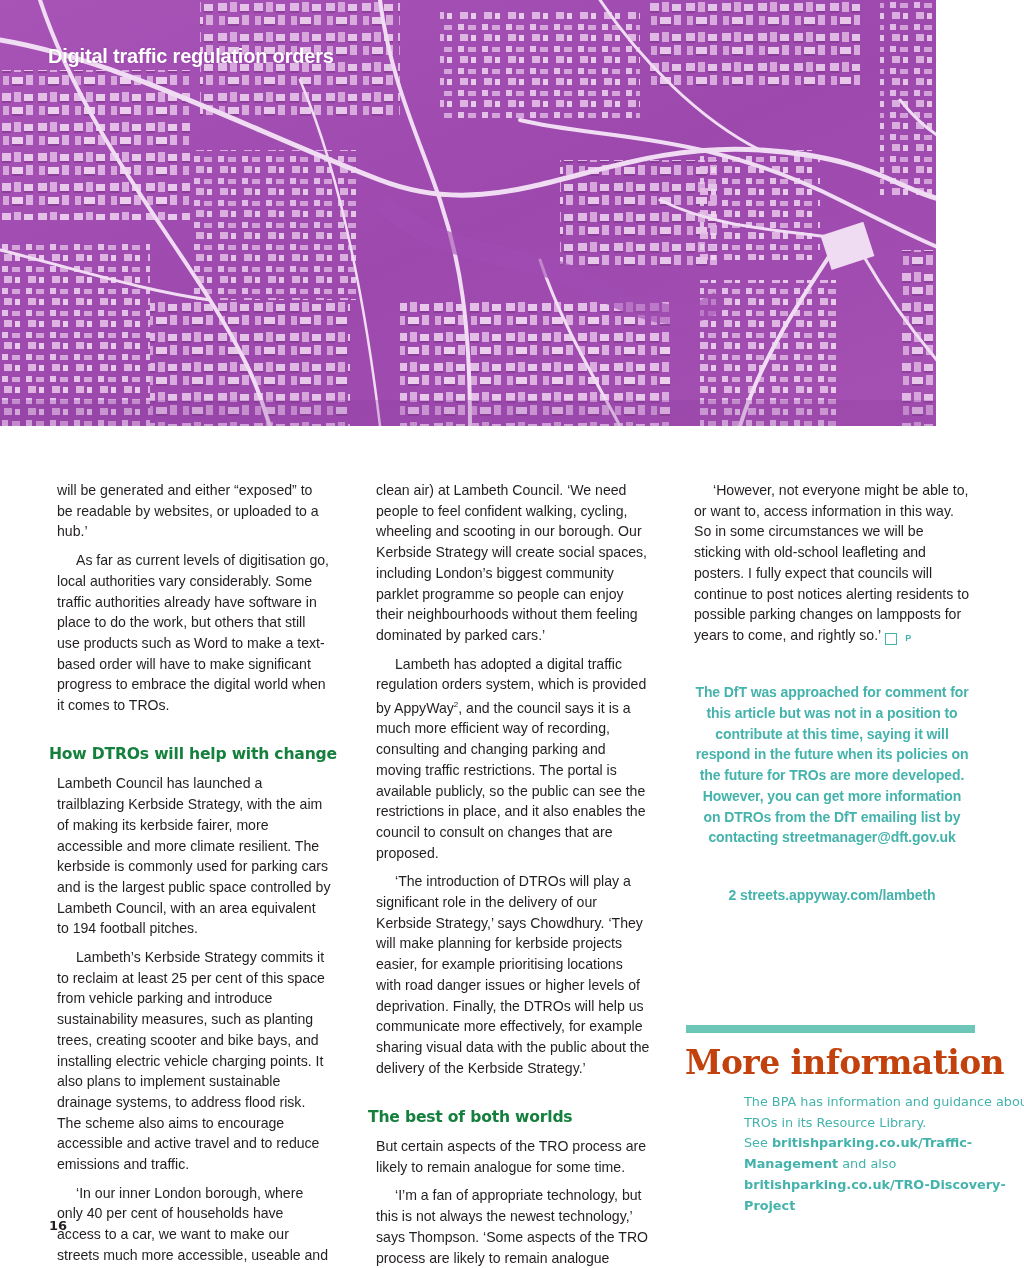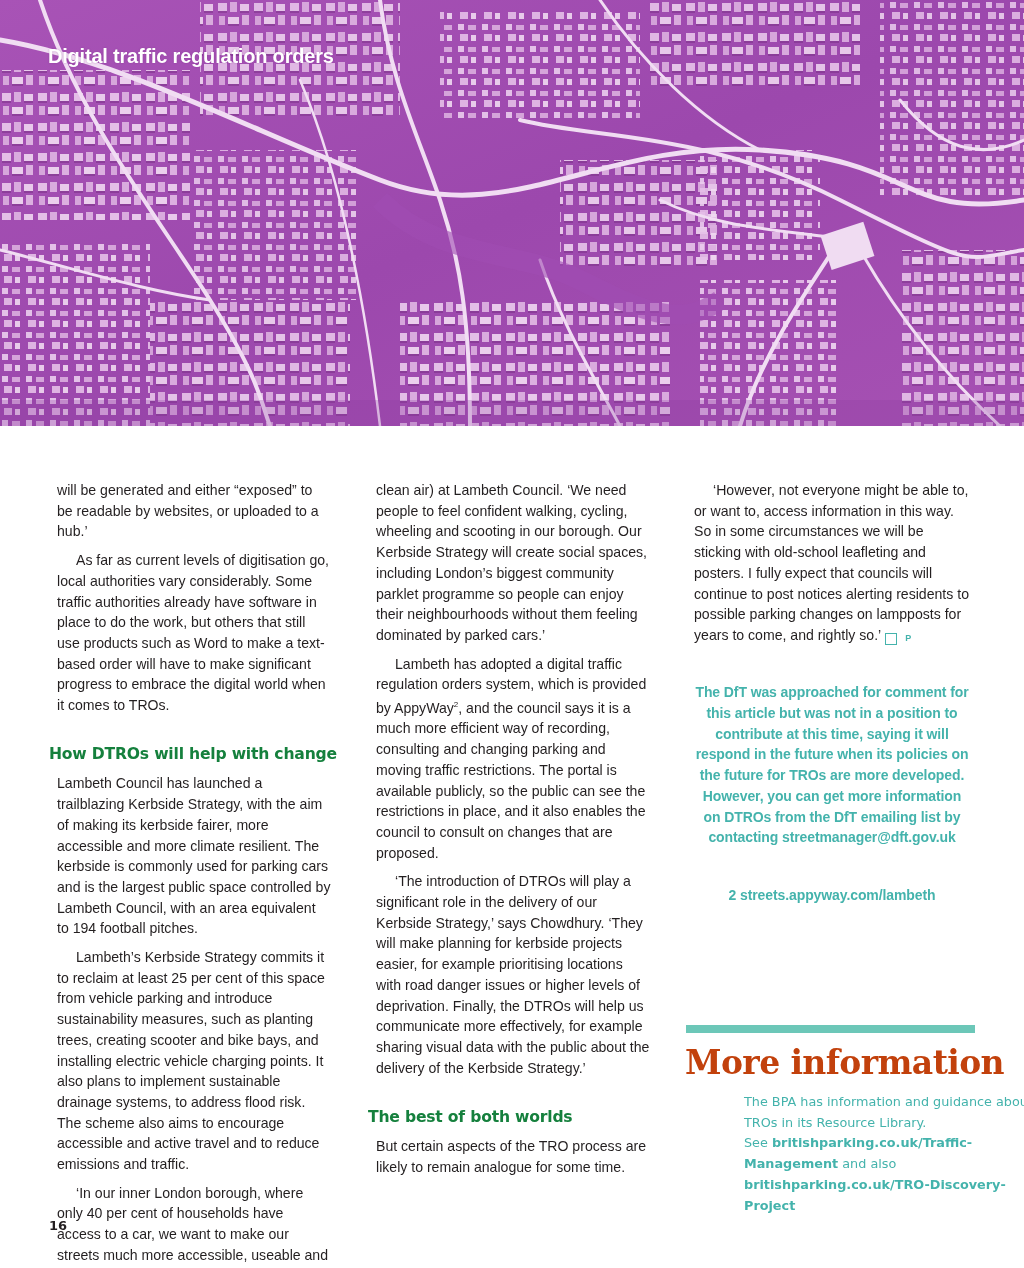--- a/index.html
+++ b/index.html
@@ -1,21 +1,21 @@
 <!DOCTYPE html>
 <html><head>
 <meta charset="utf-8">
 <style>
   * { box-sizing: border-box; margin: 0; padding: 0; }
   html, body { width: 1024px; height: 1268px; background: #ffffff; overflow: hidden; }
   body { position: relative; font-family: "Liberation Sans", "DejaVu Sans", sans-serif; color: #231f20; }
 
   
   .hero {
-    position: absolute; left: 0; top: 0; width: 1024px; height: 426px;
+    position: absolute; left: 0; top: 0; width: 936px; height: 426px;
     background: #737373; overflow: hidden;
   }
   .hero svg { position: absolute; left: 0; top: 0; width: 1024px; height: 426px; }
   .hero-title {
     position: absolute; left: 48px; top: 45px;
     font-family: "Liberation Sans", "DejaVu Sans", sans-serif;
     font-size: 20px; font-weight: 700; color: #ffffff; letter-spacing: -0.2px;
     text-shadow: 0 0 2px rgba(120,40,130,0.4);
   }
 
@@ -154,20 +154,21 @@
   <p class="indent">‘In our inner London borough, where only 40 per cent of households have access to a car, we want to make our streets much more accessible, useable and fairer for everyone,’ says Cllr Rezina Chowdhury, deputy leader (sustainable Lambeth and</p>
 </div>
 
 <div class="col col-2">
   <p>clean air) at Lambeth Council. ‘We need people to feel confident walking, cycling, wheeling and scooting in our borough. Our Kerbside Strategy will create social spaces, including London’s biggest community parklet programme so people can enjoy their neighbourhoods without them feeling dominated by parked cars.’</p>
   <p class="indent"><span>Lambeth has adopted a digital traffic regulation orders system, which is provided by AppyWay</span><sup style="font-size:8px;">2</sup><span>, and the council says it is a much more efficient way of recording, consulting and changing parking and moving traffic restrictions. The portal is available publicly, so the public can see the restrictions in place, and it also enables the council to consult on changes that are proposed.</span></p>
   <p class="indent">‘The introduction of DTROs will play a significant role in the delivery of our Kerbside Strategy,’ says Chowdhury. ‘They will make planning for kerbside projects easier, for example prioritising locations with road danger issues or higher levels of deprivation. Finally, the DTROs will help us communicate more effectively, for example sharing visual data with the public about the delivery of the Kerbside Strategy.’</p>
   <div class="gap"></div>
   <div class="subhead">The best of both worlds</div>
   <p>But certain aspects of the TRO process are likely to remain analogue for some time.</p>
+  <p class="indent">‘I’m a fan of appropriate technology, but this is not always the newest technology,’ says Thompson. ‘Some aspects of the TRO process are likely to remain analogue</p>
 </div>
 
 <div class="col col-3">
   <p class="indent"><span>‘However, not everyone might be able to, or want to, access information in this way. So in some circumstances we will be sticking with old-school leafleting and posters. I fully expect that councils will continue to post notices alerting residents to possible parking changes on lampposts for years to come, and rightly so.’</span><span class="p-icon">P</span></p>
   <div class="gap"></div>
   <p class="teal-bold"><span>The DfT was approached for comment for this article but was not in a position to contribute at this time, saying it will respond in the future when its policies on the future for TROs are more developed. However, you can get more information on DTROs from the DfT emailing list by contacting</span> <a style="color:#44b3ac;text-decoration:none;font-weight:700;">streetmanager@dft.gov.uk</a></p>
   <div class="gap"></div>
   <p class="teal-bold"><span>2</span> <a style="color:#44b3ac;text-decoration:none;">streets.appyway.com/lambeth</a></p>
 </div>
 

